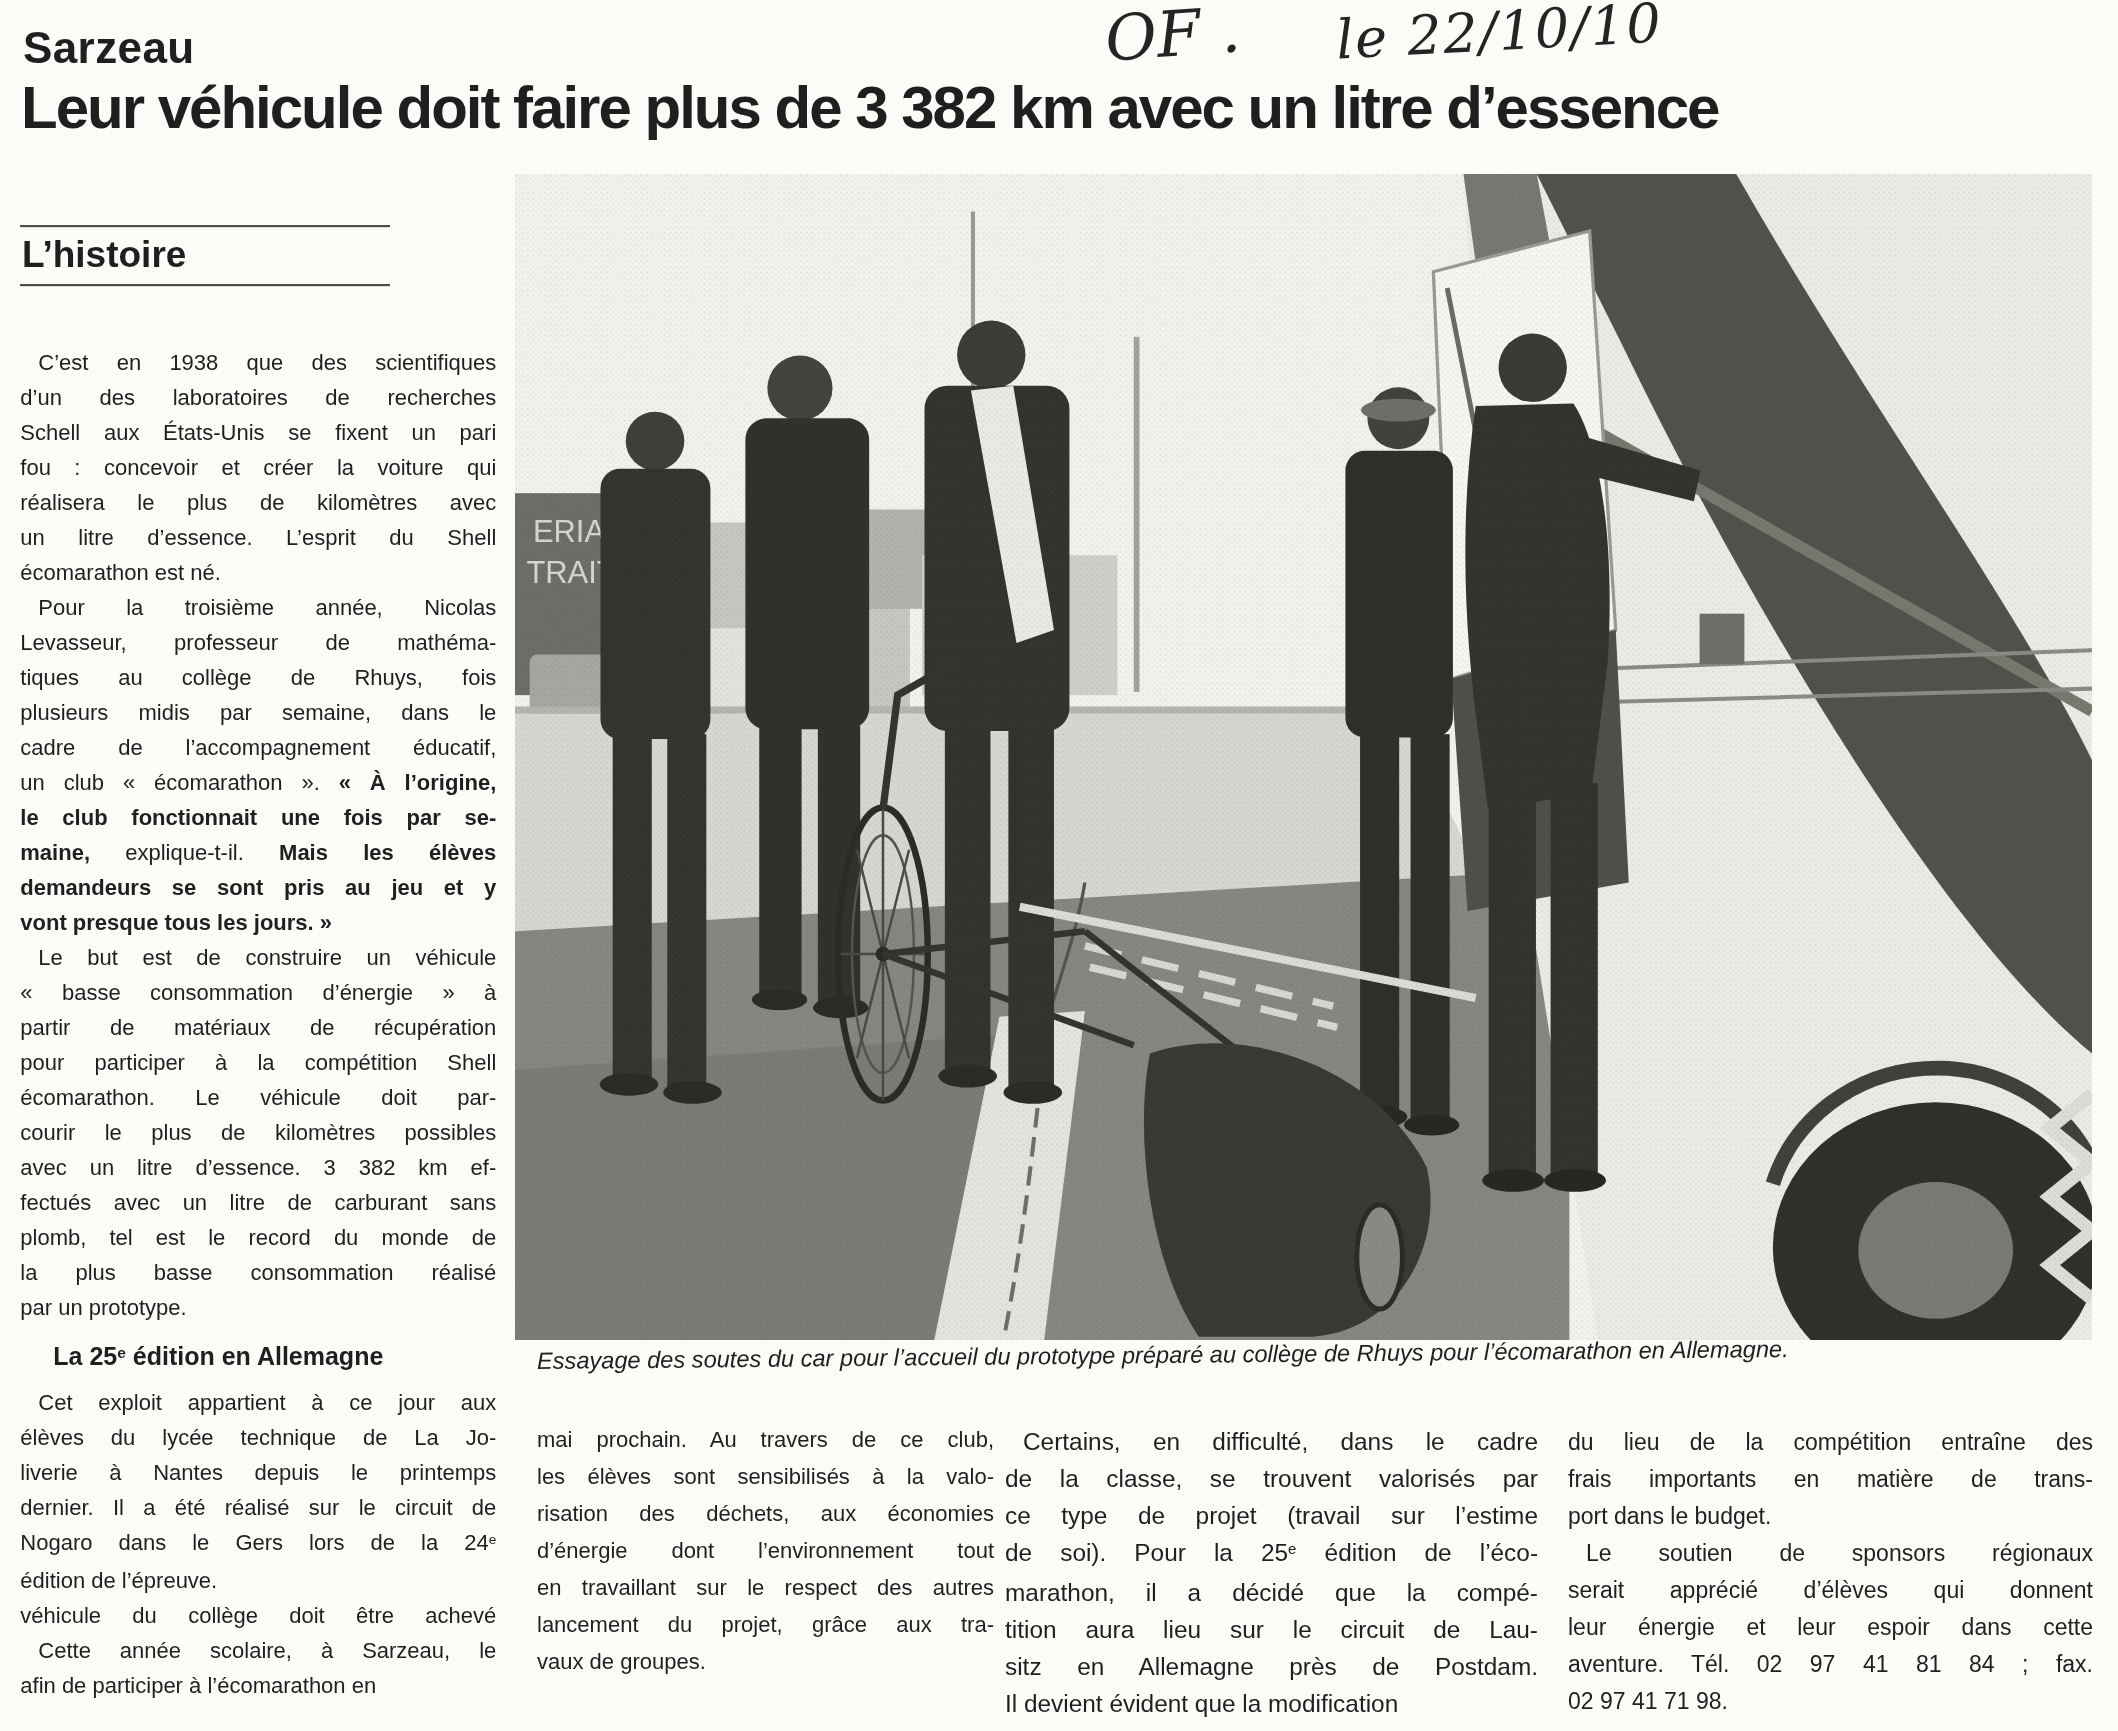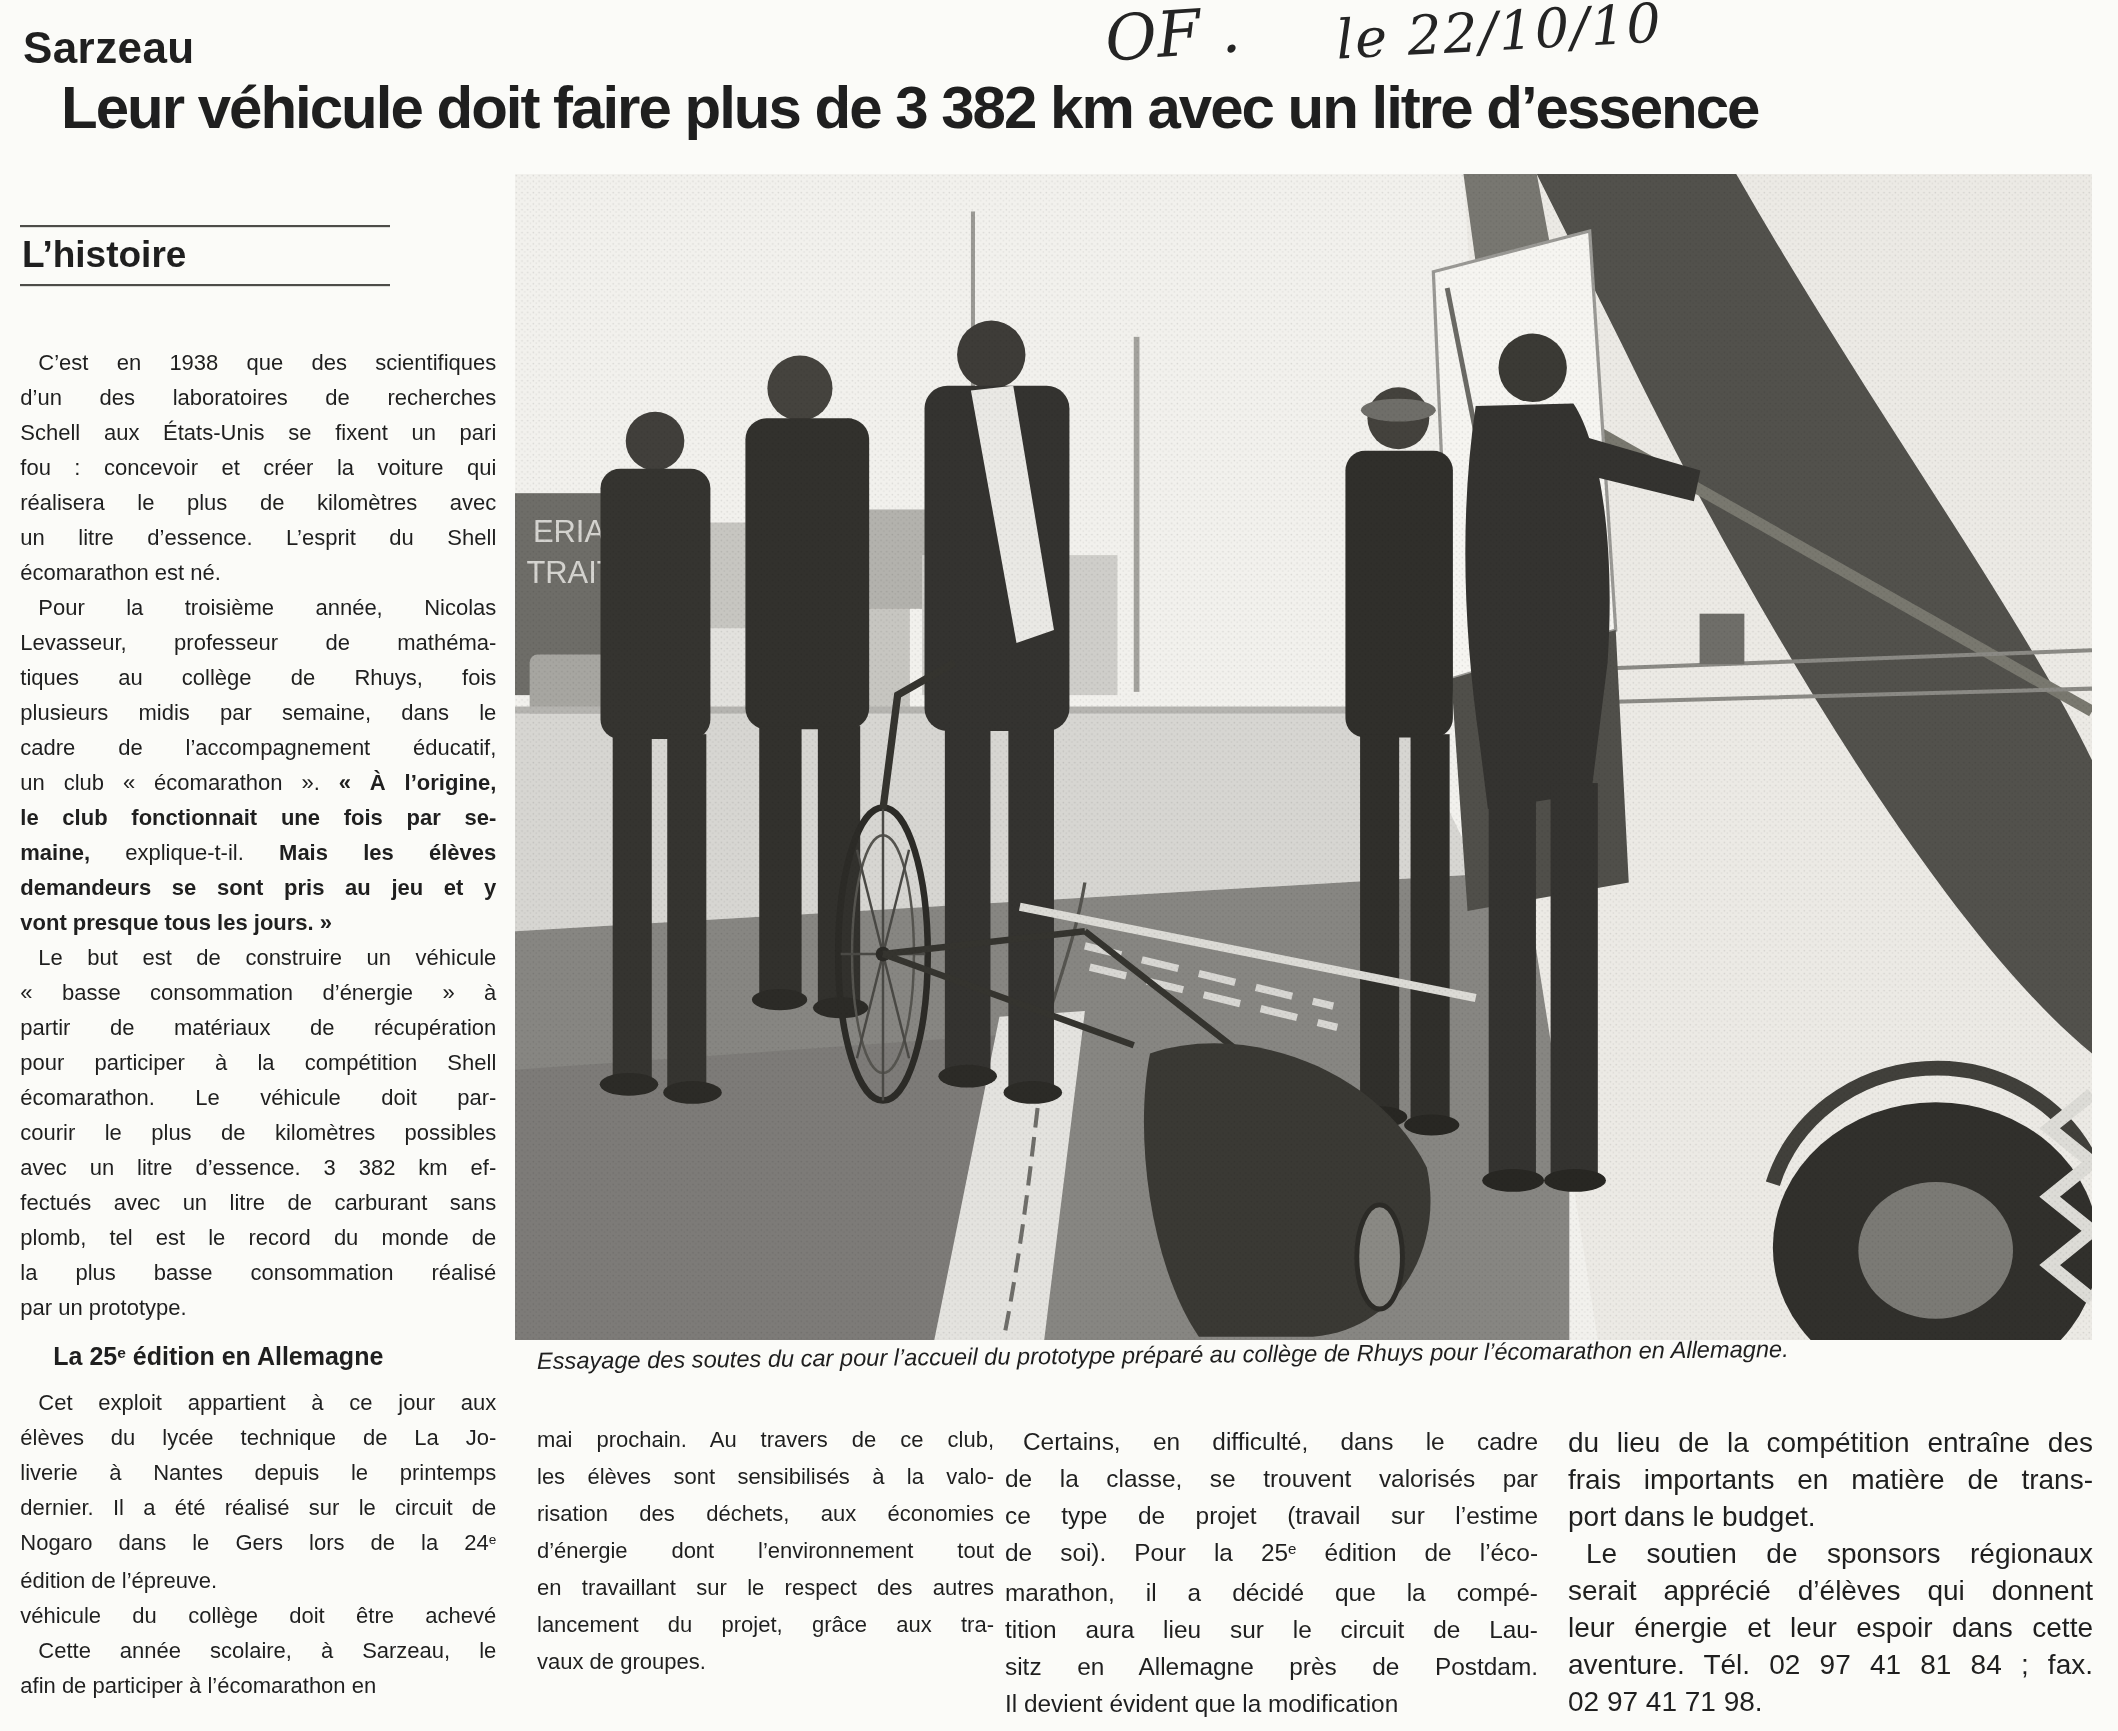--- a/index.html
+++ b/index.html
@@ -5,35 +5,35 @@
   html,body{margin:0;padding:0;}
   body{
     width:2119px;height:1732px;position:relative;overflow:hidden;
     background:#fbfbf8;color:#1f1f1f;
     font-family:"Liberation Sans", sans-serif;
     -webkit-font-smoothing:antialiased;
   }
   .abs{position:absolute;}
   
   #kicker{left:23px;top:23px;font-size:44px;font-weight:bold;letter-spacing:0.4px;}
-  #headline{left:21px;top:73px;font-size:60px;font-weight:bold;letter-spacing:-2px;white-space:nowrap;margin-left:40px;}
+  #headline{left:21px;top:73px;font-size:60px;font-weight:bold;letter-spacing:-2px;white-space:nowrap;}
   
   .hand{font-family:"DejaVu Serif", serif;font-style:italic;color:#242424;white-space:nowrap;}
   #mark-of{left:1105px;top:-1.6px;font-size:63px;transform:rotate(-4deg);}
   #mark-date{left:1336px;top:0px;font-size:54px;transform:rotate(-3deg);letter-spacing:1.6px;}
   
   #histoire{left:20.3px;top:225px;width:370px;}
   .rule{height:2.4px;background:#4d4c49;box-shadow:0 0.8px 0 rgba(0,0,0,.15);}
   #histoire .label{font-size:37px;font-weight:bold;padding:6.5px 1.6px 8.1px 1.6px;}
   
   .col{position:absolute;}
   #left-col{left:20.3px;top:345px;width:476px;font-size:22px;line-height:35px;}
   #col2{left:537px;top:1421px;width:457px;font-size:22px;line-height:37px;}
   #col3{left:1005px;top:1423px;width:533px;font-size:24.4px;line-height:37px;}
-  #col4{left:1568px;top:1424px;width:525px;font-size:28px;line-height:37px;}
+  #col4{left:1568px;top:1424px;width:525px;font-size:23px;line-height:37px;}
   .line{text-align:justify;text-align-last:justify;}
   .line.last{text-align-last:left;}
   .b{font-weight:bold;}
   .sup{font-size:.62em;position:relative;top:-.45em;}
   .subhead{font-size:25px;font-weight:bold;margin:16.3px 0 9.8px 33px;line-height:31px;text-align:left;}
   
   #photo{left:515px;top:174px;width:1577px;height:1166px;}
   #photo svg{display:block;width:100%;height:100%;}
   #caption{left:537px;top:1348px;width:1546px;font-size:23.6px;font-style:italic;
            transform:rotate(-.55deg);transform-origin:left center;white-space:nowrap;color:#26262

